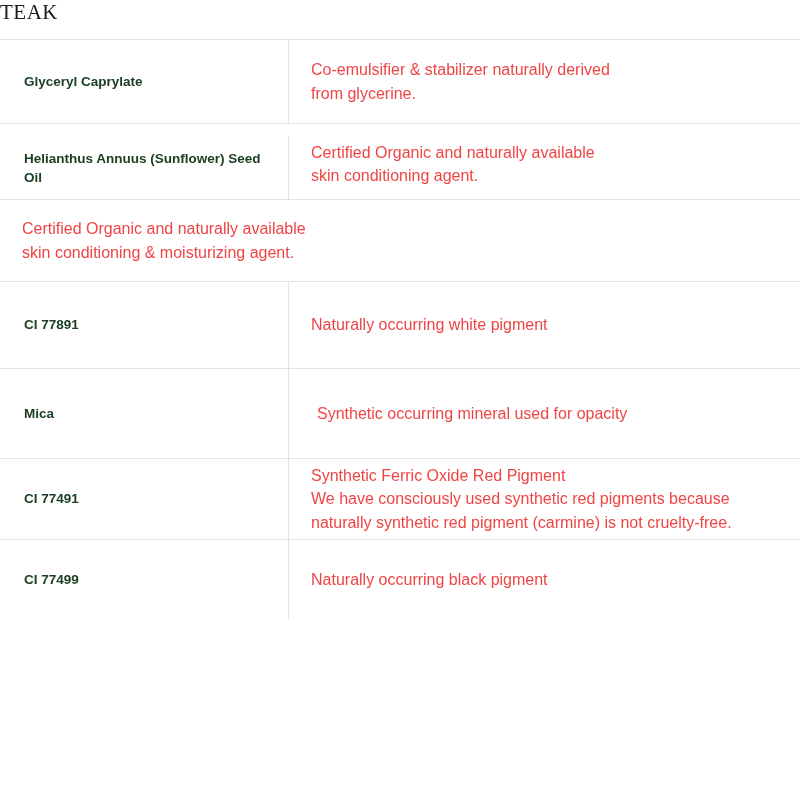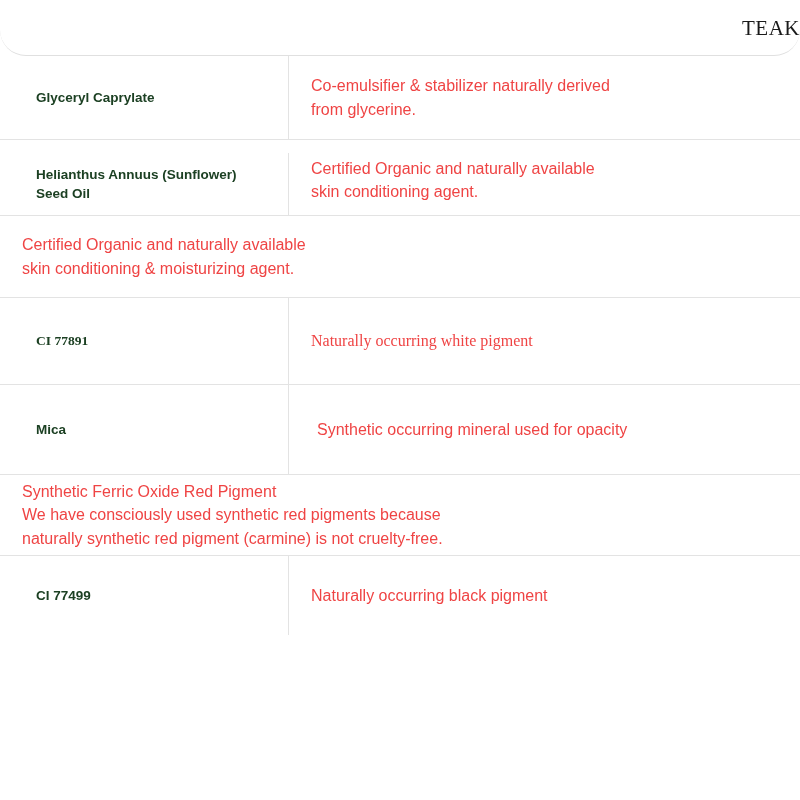--- a/index.html
+++ b/index.html
@@ -18,46 +18,44 @@
     width: 800px;
     height: 800px;
     box-sizing: border-box;
     display: flex;
     flex-direction: column;
   }
   .title {
     font-family: "Liberation Serif", serif;
     font-size: 21px;
     color: #1a1a1a;
-    text-align: right;
+    text-align: left;
     letter-spacing: 0.5px;
-    padding-top: 16px;
     padding-bottom: 14px;
     border-bottom: 1px solid #e0e0e0;
-    border-radius: 26px;
   }
   .table {
     display: flex;
     flex-direction: column;
     flex: 1 1 auto;
   }
   .row {
     display: flex;
     flex-direction: row;
     align-items: stretch;
     border-bottom: 1px solid #e3e3e3;
     min-height: 68px;
   }
   .row:last-child {
     border-bottom: none;
   }
   .cell-name {
     width: 289px;
     box-sizing: border-box;
-    padding: 12px 20px 12px 36px;
+    padding: 12px 20px 12px 24px;
     display: flex;
     align-items: center;
     border-right: 1px solid #e3e3e3;
     font-size: 13.5px;
     font-weight: bold;
     color: #1c4023;
     line-height: 1.42;
   }
   .cell-desc {
     flex: 1 1 auto;
@@ -67,21 +65,21 @@
     align-items: center;
     font-size: 16px;
     color: #ef4444;
     line-height: 1.45;
     white-space: pre-line;
   }
   .r-h1 { height: 83px; }
   .r-h2 { height: 75px; align-items: flex-end; }
   .r-h3 { height: 81px; }
   .r-h4 { height: 86px; }
-  .r-h5 { height: 86px; font-family: Liberation Serif, serif; }
+  .r-h5 { height: 86px; }
   .r-h6 { height: 89px; gap: 6px; }
   .r-h7 { height: 85px; }
   .r-h8 { height: 80px; }
   .r-h9 { height: 79px; }
 </style>
 </head>
 <body>
 
 <div class="sheet">
 
@@ -112,20 +110,21 @@
       <div class="cell-desc">Naturally occurring white pigment</div>
     </div>
 
     <div class="row r-h6">
       <div class="cell-name">Mica</div>
       <div class="cell-desc">Synthetic occurring mineral used for opacity</div>
     </div>
 
 
     <div class="row r-h8">
+      <div class="cell-name">CI 77491</div>
       <div class="cell-desc">Synthetic Ferric Oxide Red Pigment
 We have consciously used synthetic red pigments because
 naturally synthetic red pigment (carmine) is not cruelty-free.</div>
     </div>
 
     <div class="row r-h9">
       <div class="cell-name">CI 77499</div>
       <div class="cell-desc">Naturally occurring  black pigment</div>
     </div>
 

